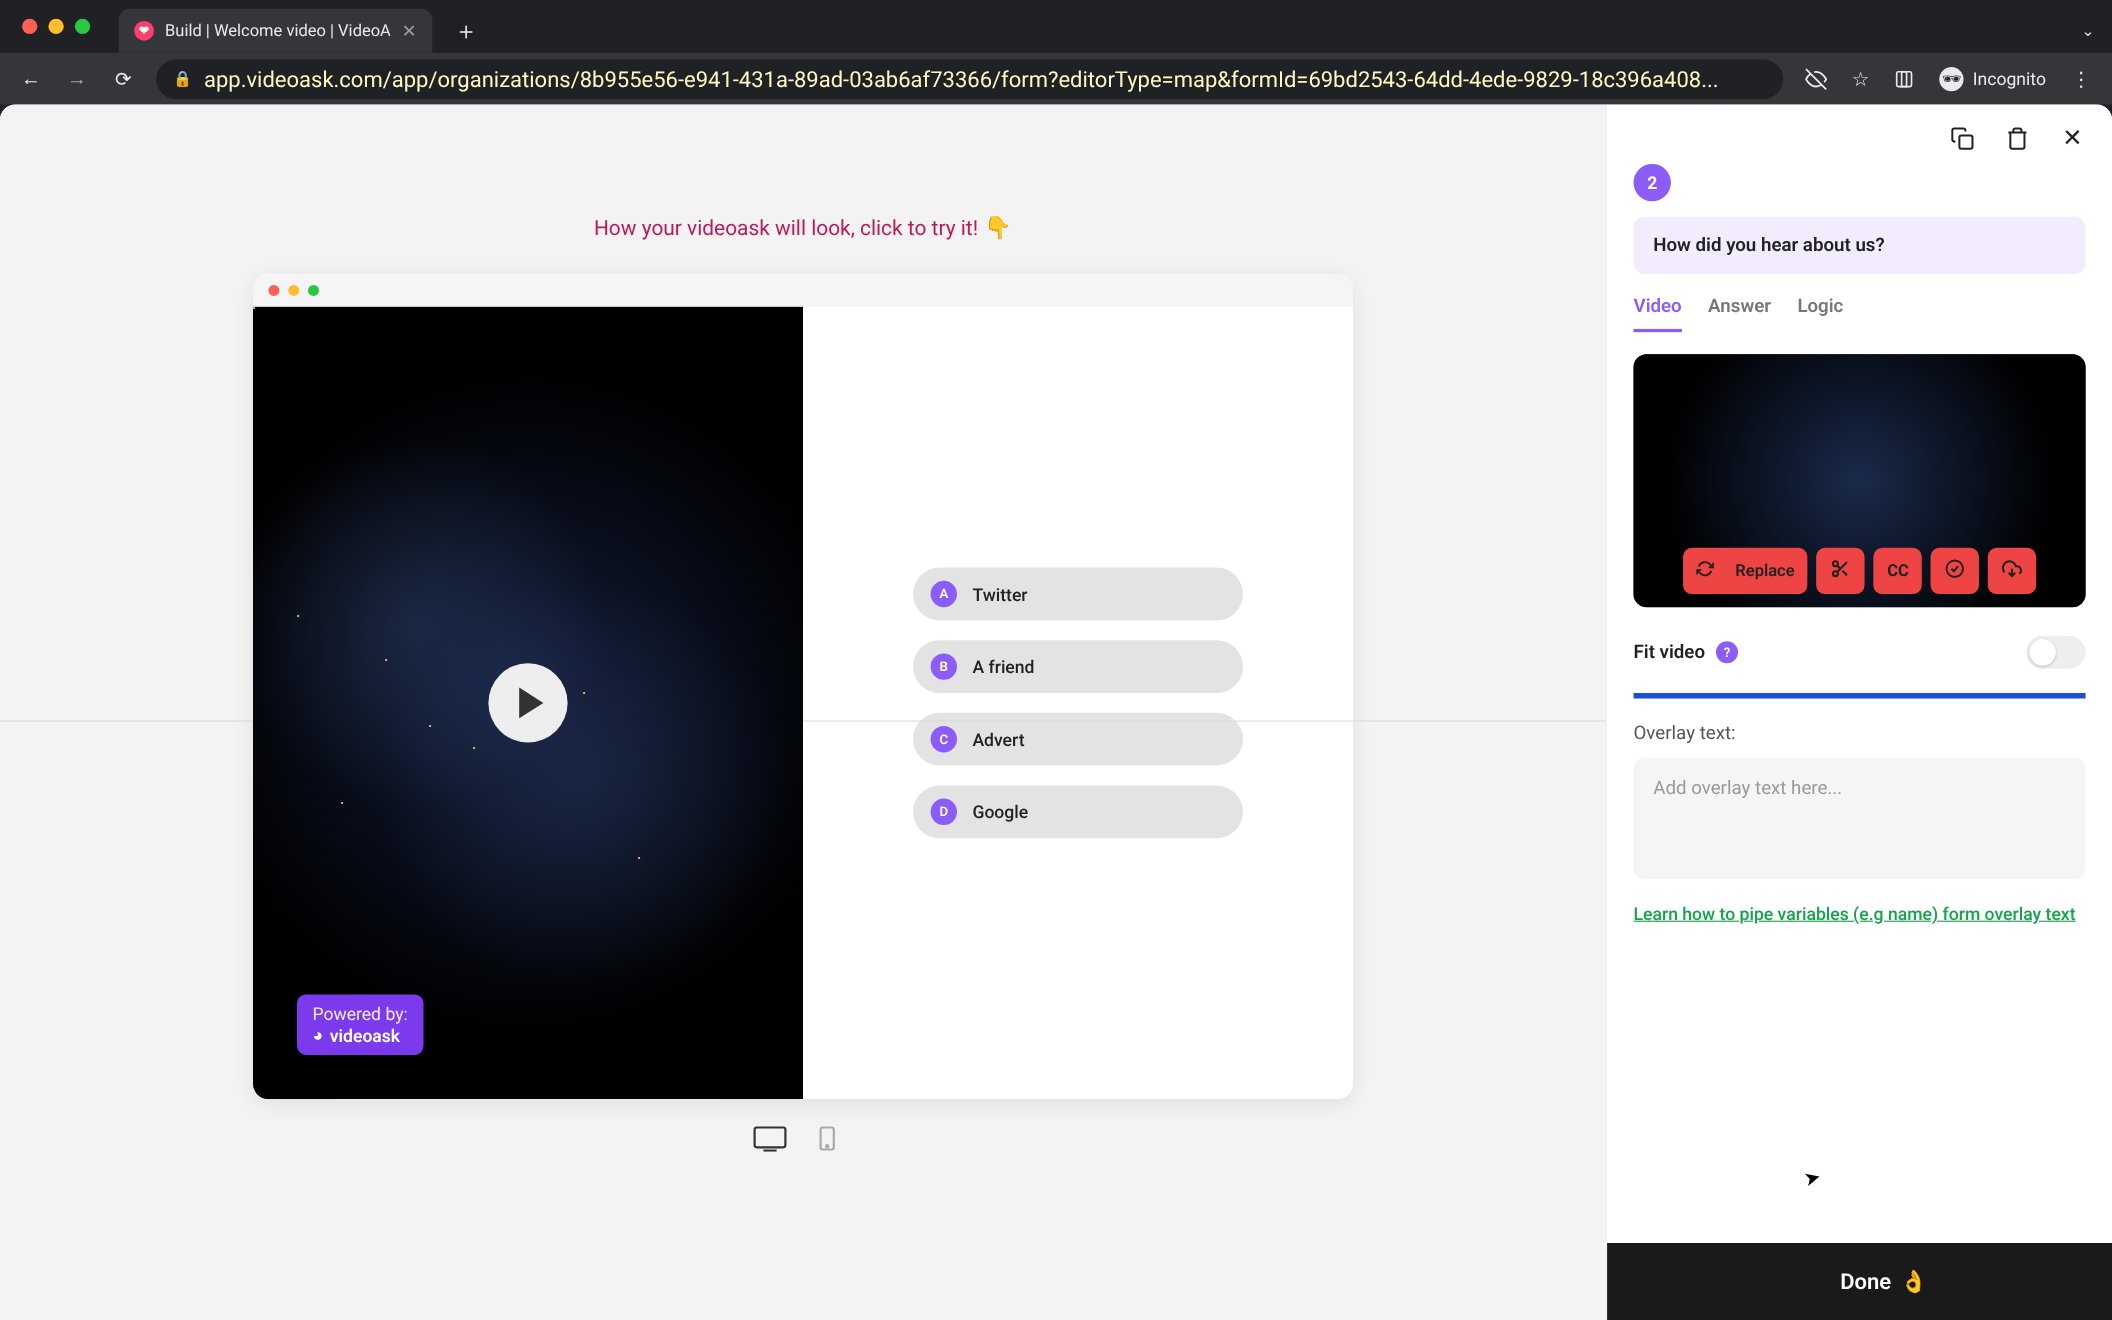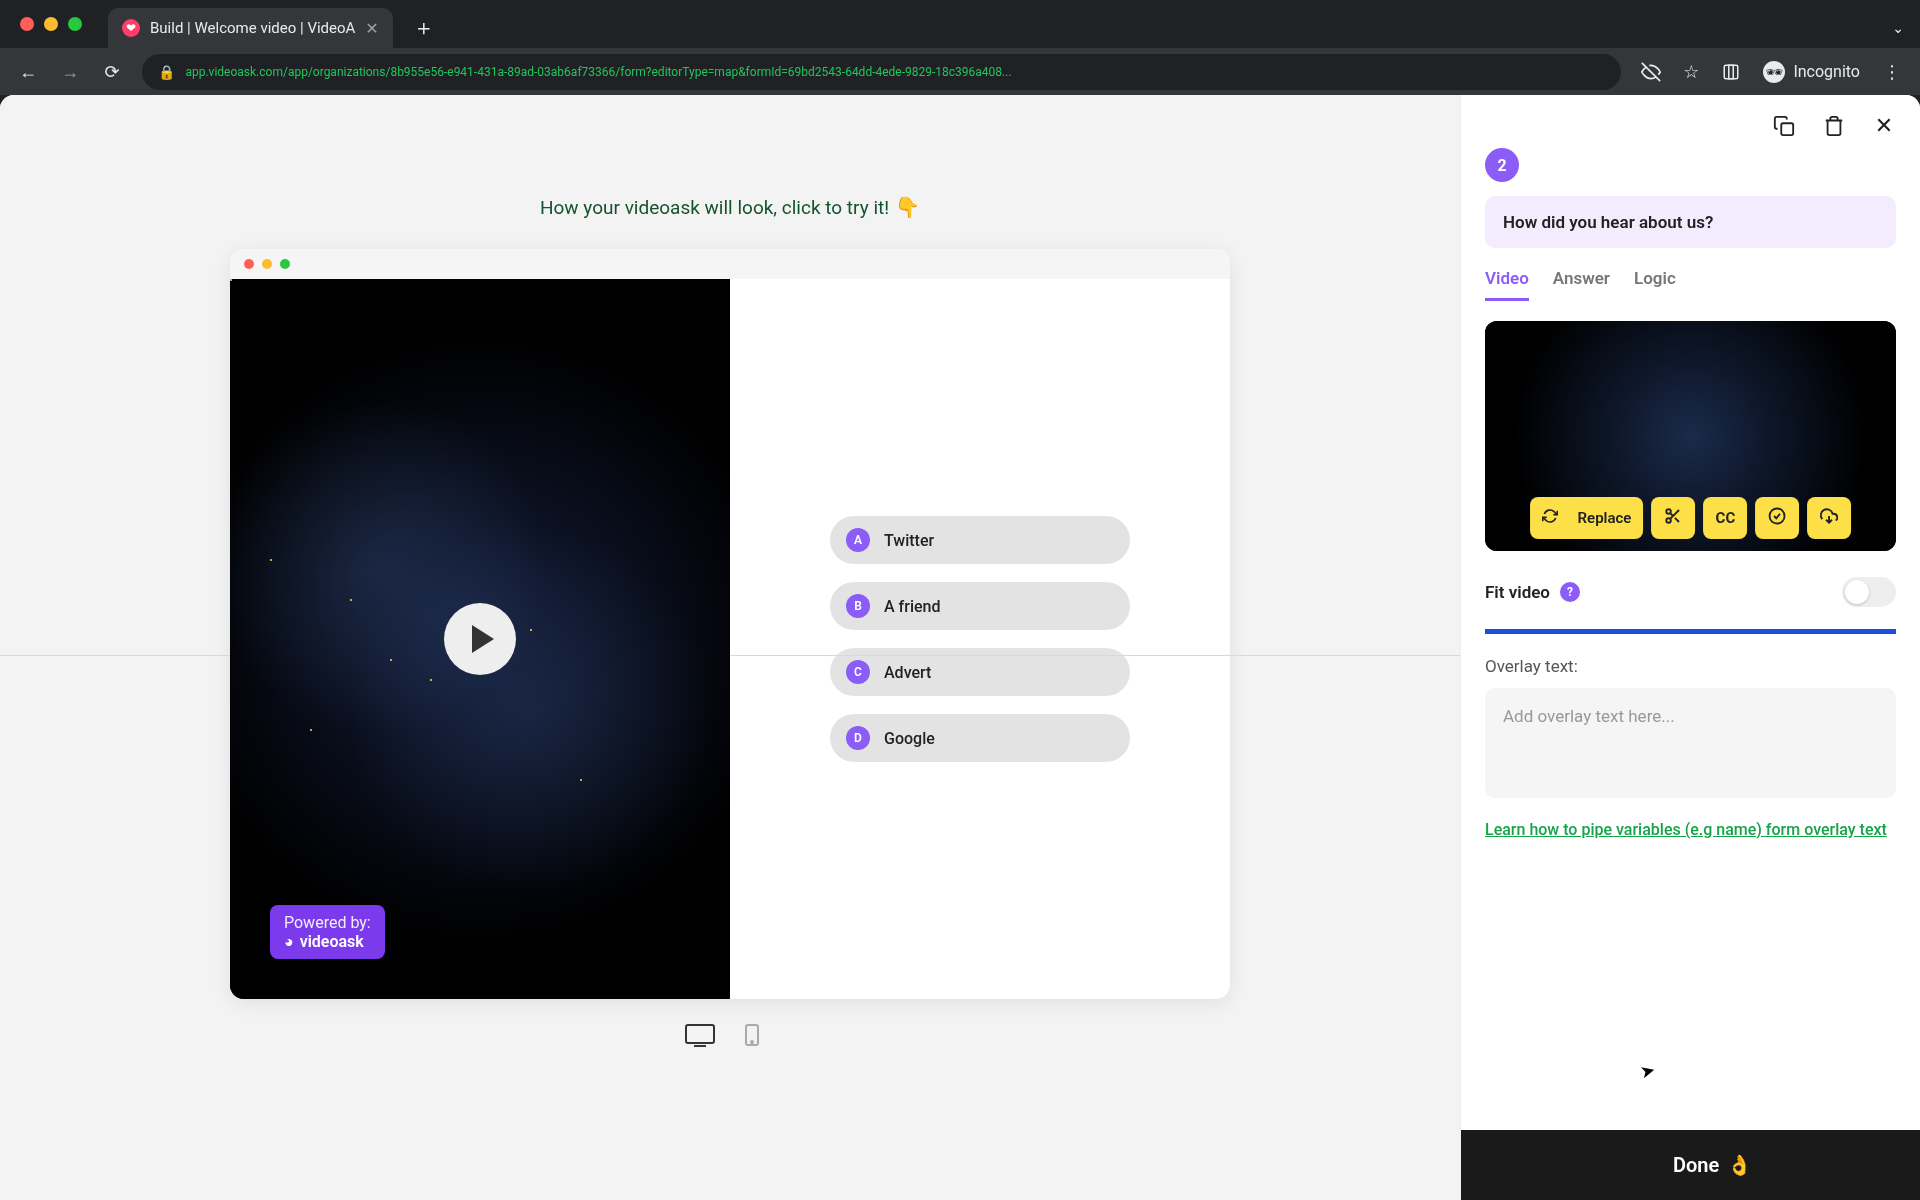--- a/index.html
+++ b/index.html
@@ -105,22 +105,22 @@
     border-radius: 20px;
     height: 36px;
     display: flex;
     align-items: center;
     padding: 0 16px;
     gap: 10px;
     margin: 0 6px;
   }
   .lock-icon { color: #9aa0a6; font-size: 14px; }
   .url-text {
-    color: #22c55e;
-    font-size: 12px;
+    color: #fef9c3;
+    font-size: 20px;
     flex: 1;
     white-space: nowrap;
     overflow: hidden;
     text-overflow: ellipsis;
   }
   .right-icons {
     display: flex;
     align-items: center;
     gap: 4px;
   }
@@ -169,21 +169,21 @@
     position: absolute;
     top: 560px;
     left: 0;
     right: 0;
     height: 1px;
     background: #d9d9d9;
   }
   .preview-hint {
     margin-top: 100px;
     font-size: 19px;
-    color: #14532d;
+    color: #be185d;
     display: flex;
     align-items: center;
     gap: 6px;
   }
   .preview-hint .emoji { font-size: 20px; }
 
   .mockup-window {
     margin-top: 30px;
     width: 1000px;
     background: #fff;
@@ -409,21 +409,21 @@
   }
   .video-actions {
     position: absolute;
     bottom: 12px;
     left: 50%;
     transform: translateX(-50%);
     display: flex;
     gap: 8px;
   }
   .va-btn {
-    background: #fde047;
+    background: #ef4444;
     border-radius: 8px;
     padding: 10px 12px;
     font-size: 15px;
     font-weight: 600;
     display: flex;
     align-items: center;
     gap: 20px;
     cursor: pointer;
     color: #222;
   }

